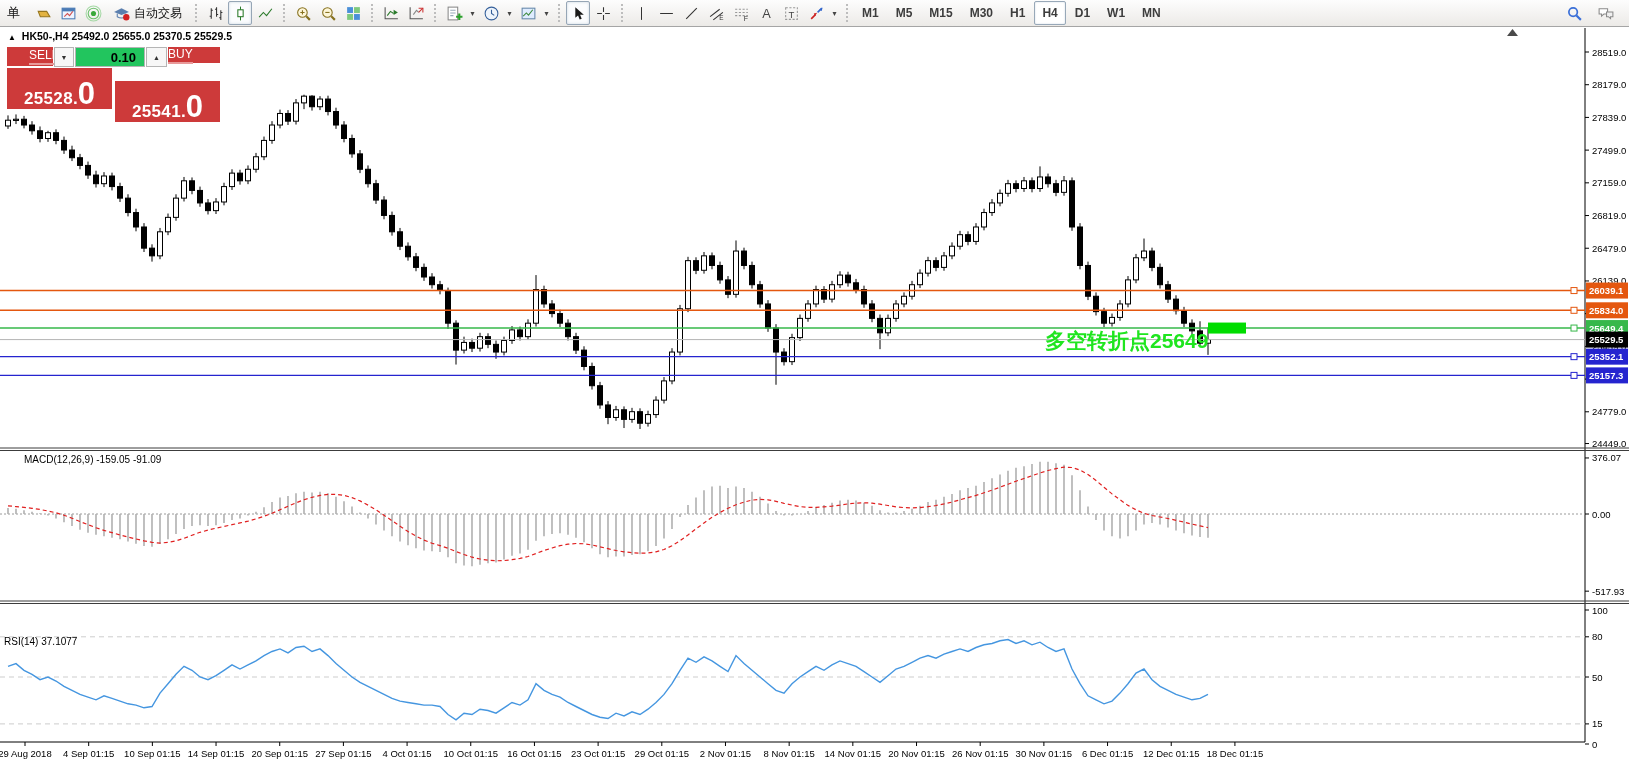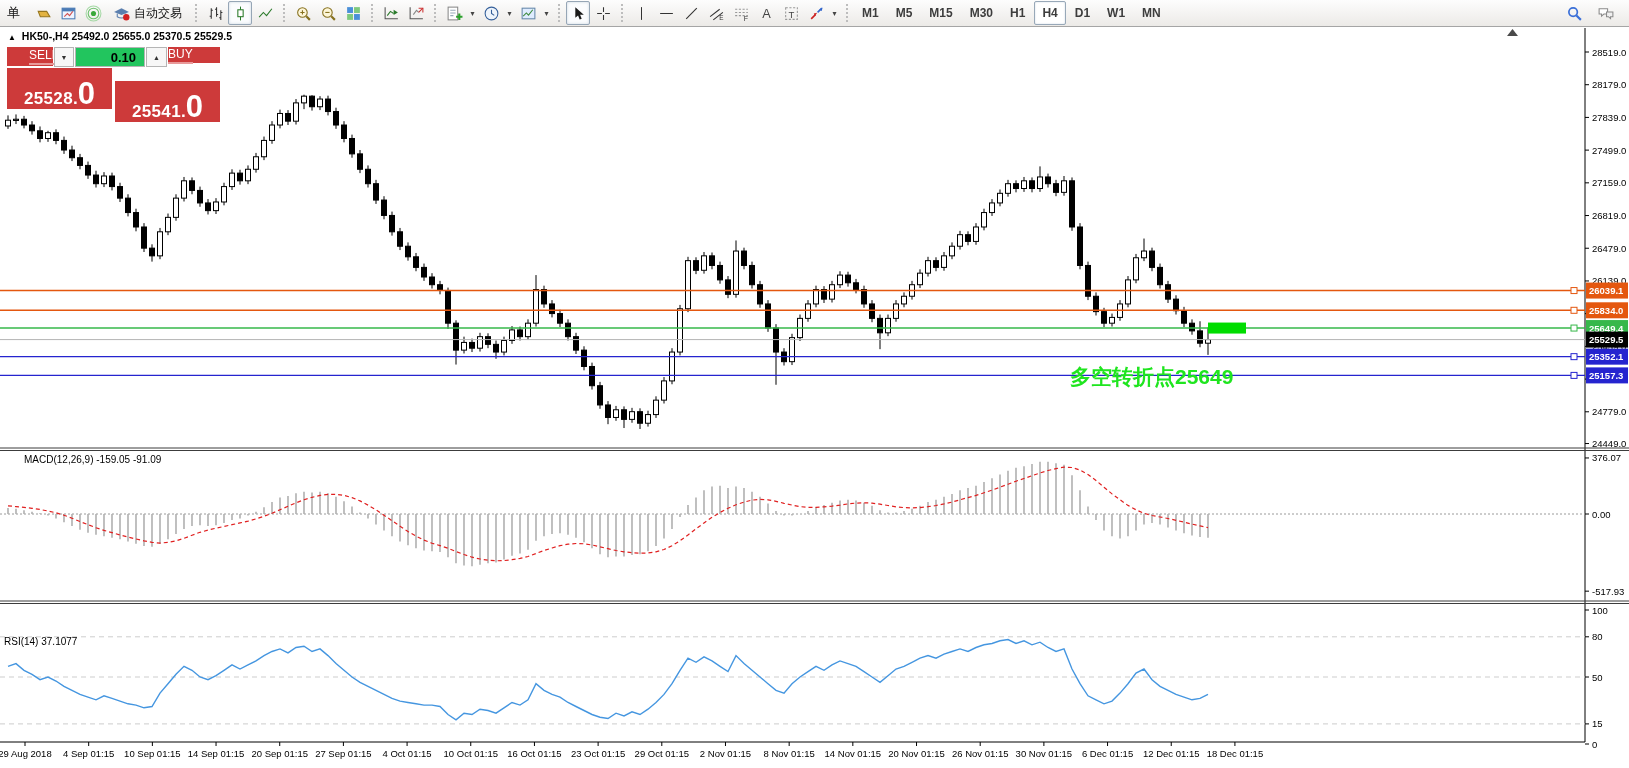--- a/index.html
+++ b/index.html
@@ -21,22 +21,22 @@
     border-radius:2px;}
   .tf.active{border-color:#98a8b8;background:#fff;box-shadow:inset 0 0 2px #cfd8e2;}
   #tb-right{margin-left:auto;display:flex;align-items:center;gap:8px;padding-right:6px;}
   
   #chart{position:absolute;top:0;left:0;z-index:1;}
   #title{position:absolute;top:30px;left:8px;z-index:3;font-size:10.5px;font-weight:600;color:#000;}
   #title .arrow{font-size:8px;margin-right:3px;}
   #macd-label,#rsi-label{position:absolute;left:4px;z-index:3;font-size:10px;color:#000;}
   #macd-label{top:454px;padding-left:20px;}
   #rsi-label{top:636px;}
-  #annotation{position:absolute;left:1070px;top:327px;z-index:3;font-size:21px;font-weight:bold;
-    color:#1fe51f;white-space:nowrap;margin-top:36px;}
+  #annotation{position:absolute;left:1045px;top:327px;z-index:3;font-size:21px;font-weight:bold;
+    color:#1fe51f;white-space:nowrap;}
   
   #trade{position:absolute;left:7px;top:47px;width:213px;height:62px;z-index:4;background:#fff;}
   #trade div{position:absolute;box-sizing:border-box;}
   .tp-red{background:#cd3a3a;color:#fff;}
   #tp-sell{left:0;top:0;width:46px;height:19px;display:flex;align-items:center;padding-left:22px;
     font-size:12px;}
   #tp-buy{left:161px;top:0;width:52px;height:16px;display:flex;align-items:center;justify-content:flex-start;
     padding-right:20px;font-size:12px;}
   #tp-sell b,#tp-buy b{font-weight:normal;border-bottom:2px solid #e89a9a;padding-bottom:1px;}
   #tp-dn,#tp-up{top:0;width:20px;height:20px;background:#f7f7f7;border:1px solid #b5b5b5;

